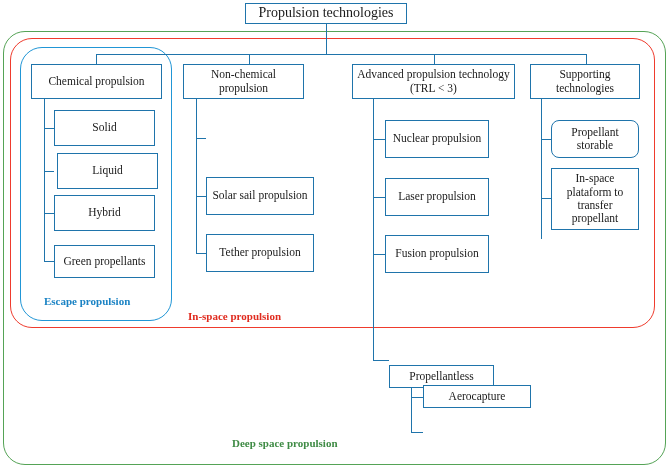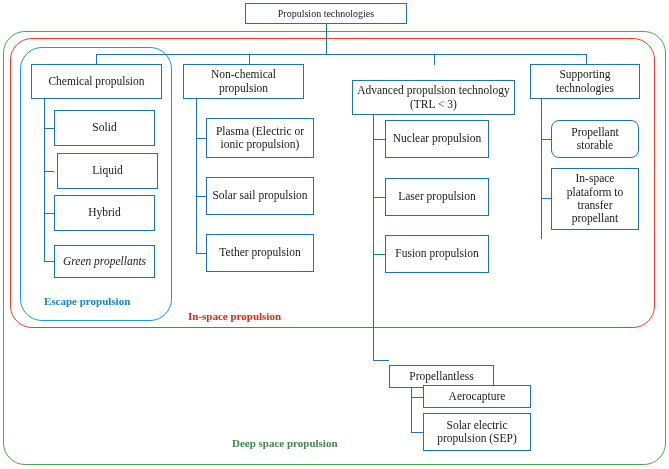--- a/index.html
+++ b/index.html
@@ -26,21 +26,21 @@
     color: #1a1a1a;
     display: flex;
     align-items: center;
     justify-content: center;
     text-align: center;
     line-height: 1.16;
     font-size: 11.5px;
     padding: 1px 2px;
     z-index: 5;
   }
-  .node.root { font-size: 10px; }
+  .node.root { font-size: 14px; }
   
   .line {
     position: absolute;
     background: #1f74ab;
     z-index: 3;
   }
   .line.h { height: 1px; }
   .line.v { width: 1px; }
   
   .frame {
@@ -96,35 +96,34 @@
   <div class="line v" style="left:44px; top:99px; height:163px;"></div>
 
   <div class="line h" style="left:44px; top:128px; width:10px;"></div>
   <div class="line h" style="left:44px; top:171px; width:10px;"></div>
   <div class="line h" style="left:44px; top:213px; width:10px;"></div>
   <div class="line h" style="left:44px; top:261px; width:10px;"></div>
 
   <div class="node" style="left:54px; top:110px; width:101px; height:36px;">Solid</div>
   <div class="node" style="left:57px; top:153px; width:101px; height:36px;">Liquid</div>
   <div class="node" style="left:54px; top:195px; width:101px; height:36px;">Hybrid</div>
-  <div class="node" style="left:54px; top:245px; width:101px; height:33px;font-style:italic;">Green propellants</div>
+  <div class="node" style="left:54px; top:245px; width:101px; height:33px;">Green propellants</div>
 
   <div class="node" style="left:183px; top:64px; width:121px; height:35px;">Non-chemical propulsion</div>
 
   <div class="line v" style="left:196px; top:99px; height:155px;"></div>
 
   <div class="line h" style="left:196px; top:138px; width:10px;"></div>
   <div class="line h" style="left:196px; top:196px; width:10px;"></div>
   <div class="line h" style="left:196px; top:253px; width:10px;"></div>
 
-  <div class="node" style="left:206px; top:118px; width:108px; height:40px;">Plasma (Electric or ionic propulsion)</div>
   <div class="node" style="left:206px; top:177px; width:108px; height:38px;">Solar sail propulsion</div>
   <div class="node" style="left:206px; top:234px; width:108px; height:38px;">Tether propulsion</div>
 
-  <div class="node" style="left:352px; top:80px; width:163px; height:35px;">Advanced propulsion technology (TRL &lt; 3)</div>
+  <div class="node" style="left:352px; top:64px; width:163px; height:35px;">Advanced propulsion technology (TRL &lt; 3)</div>
 
   <div class="line v" style="left:373px; top:99px; height:262px;"></div>
 
   <div class="line h" style="left:373px; top:139px; width:12px;"></div>
   <div class="line h" style="left:373px; top:197px; width:12px;"></div>
   <div class="line h" style="left:373px; top:254px; width:12px;"></div>
 
   <div class="node" style="left:385px; top:120px; width:104px; height:38px;">Nuclear propulsion</div>
   <div class="node" style="left:385px; top:178px; width:104px; height:38px;">Laser propulsion</div>
   <div class="node" style="left:385px; top:235px; width:104px; height:38px;">Fusion propulsion</div>
@@ -142,15 +141,14 @@
   <div class="line h" style="left:373px; top:360px; width:16px;"></div>
 
   <div class="node" style="left:389px; top:348px; width:105px; height:23px;margin-top:17px;">Propellantless</div>
 
   <div class="line v" style="left:411px; top:371px; height:61px;"></div>
 
   <div class="line h" style="left:411px; top:397px; width:12px;"></div>
   <div class="line h" style="left:411px; top:432px; width:12px;"></div>
 
   <div class="node" style="left:423px; top:385px; width:108px; height:23px;">Aerocapture</div>
-  <div class="node" style="left:423px; top:413px; width:108px; height:38px;">Solar electric propulsion (SEP)</div>
 
 </div>
 
 </body></html>

